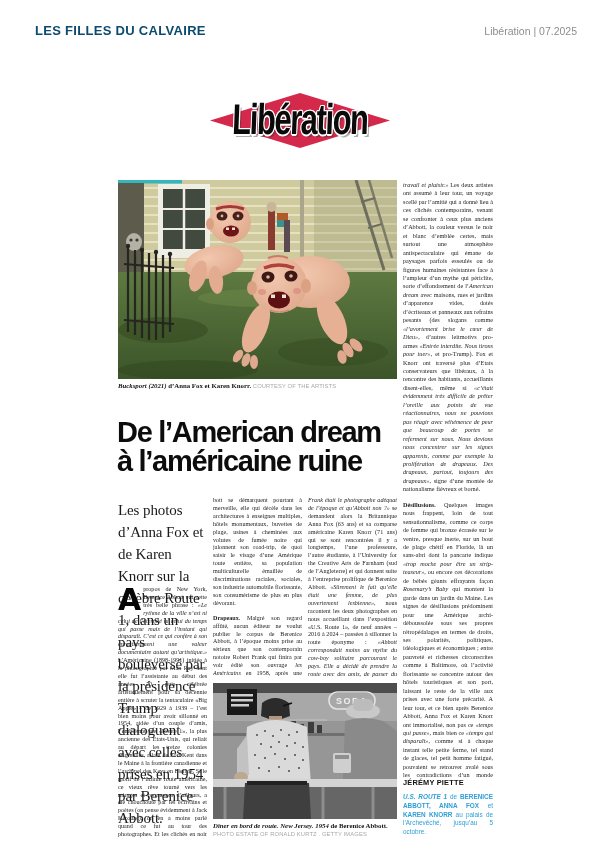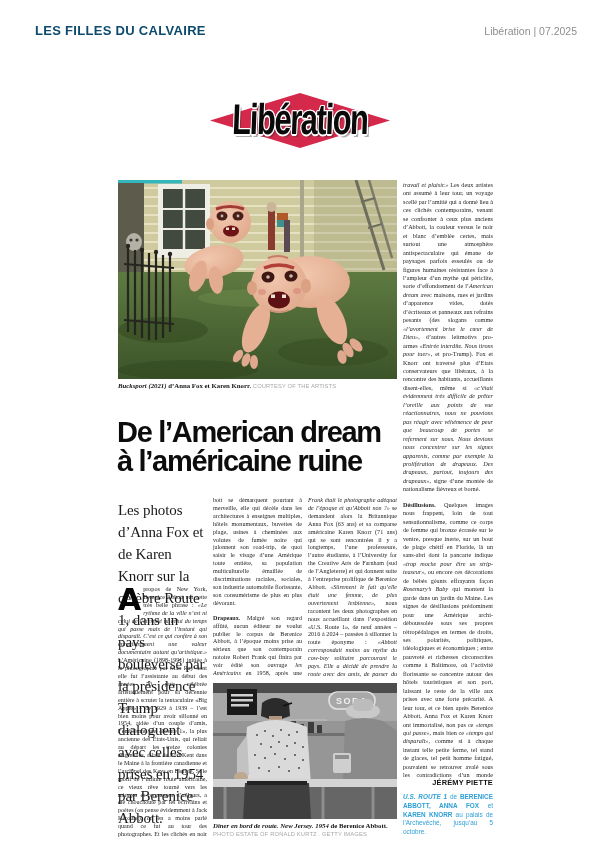--- a/index.html
+++ b/index.html
@@ -46,21 +46,21 @@
   .col2{left:213px;top:497px;height:182px;}
   .col3{left:308px;top:497px;height:182px;}
   .col4{left:403px;top:181px;width:90px;height:596px;font-size:6.2px;line-height:8.45px;}
   .dropcap{float:left;font-family:"DejaVu Sans",sans-serif;font-weight:bold;font-size:30px;
            line-height:25px;color:#050505;padding:1px 3px 0 0;letter-spacing:-1px;}
   .bd{font-weight:bold;}
   .it{font-style:italic;}
   .cr{color:#a8a8a8;font-family:"Liberation Sans",sans-serif;font-size:.85em;
       letter-spacing:.15px;font-weight:normal;font-style:normal;}
 
-  .byline{position:absolute;left:403px;top:778px;width:90px;text-align:right;
+  .byline{position:absolute;left:403px;top:778px;width:90px;
           font-family:"Liberation Sans",sans-serif;font-weight:bold;font-size:7.4px;
           letter-spacing:.2px;color:#101010;}
   .note{position:absolute;left:403px;top:793px;width:90px;font-family:"Liberation Sans",sans-serif;
         font-size:6.4px;line-height:8.8px;color:#2f9fd6;text-align:justify;}
 </style>
 </head>
 <body>
 
 <div class="page">
 

